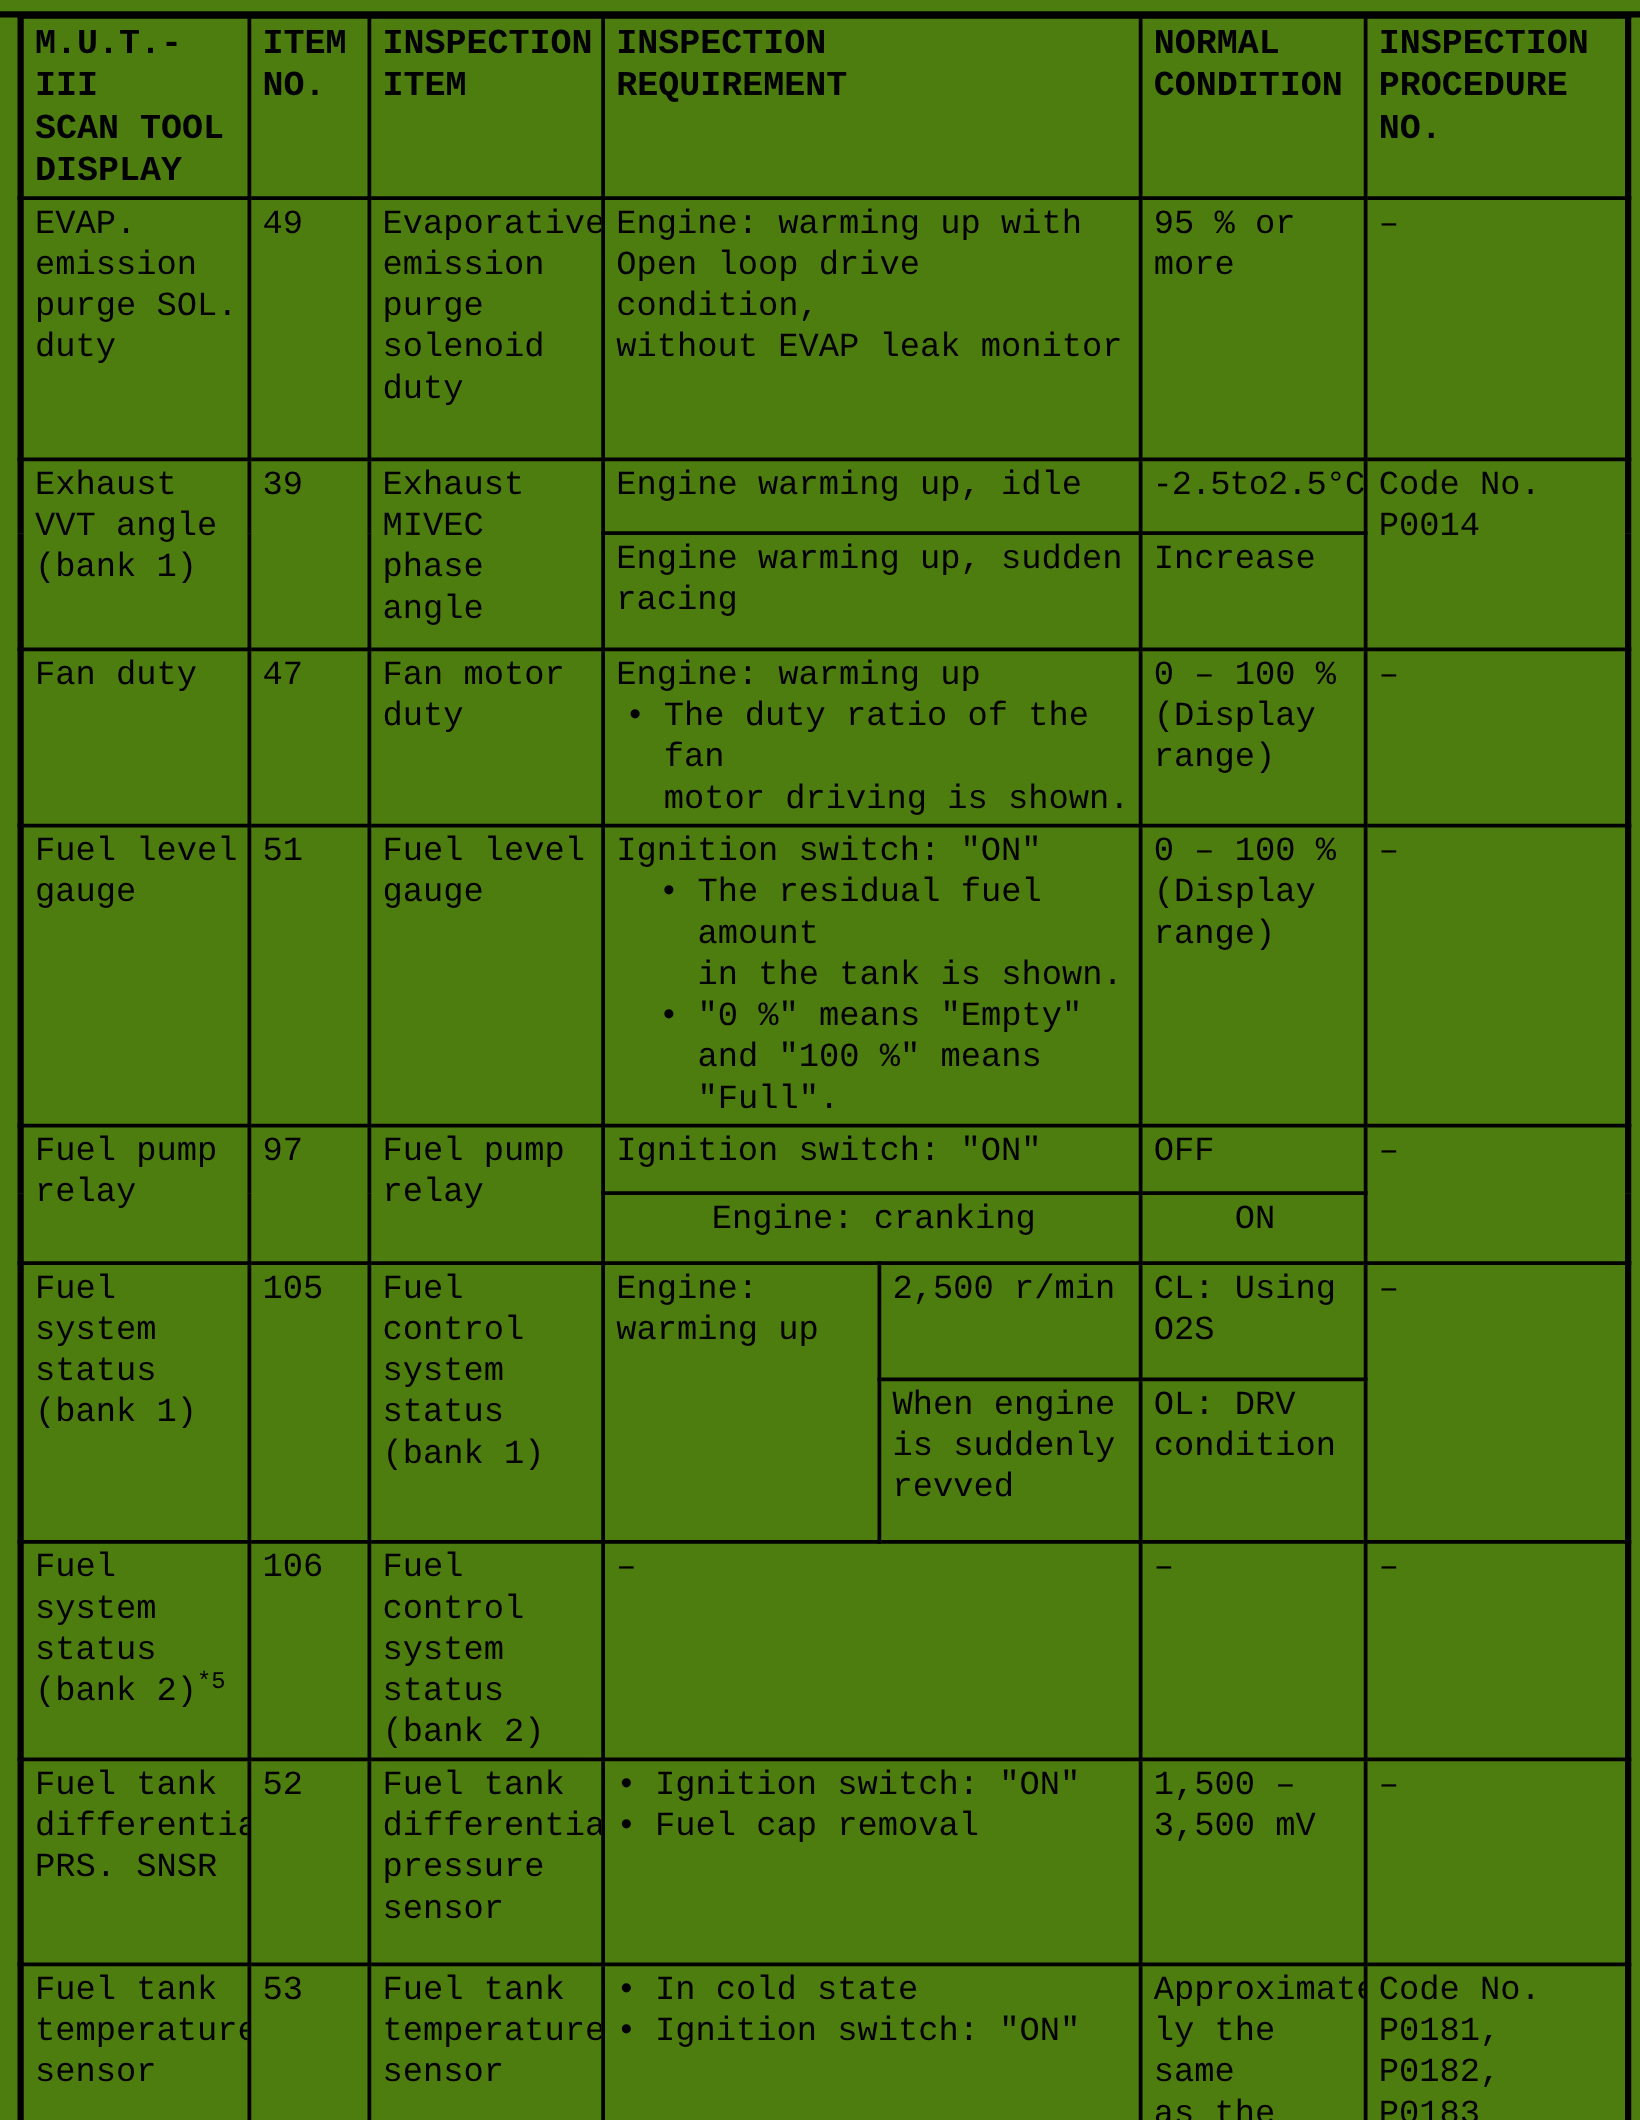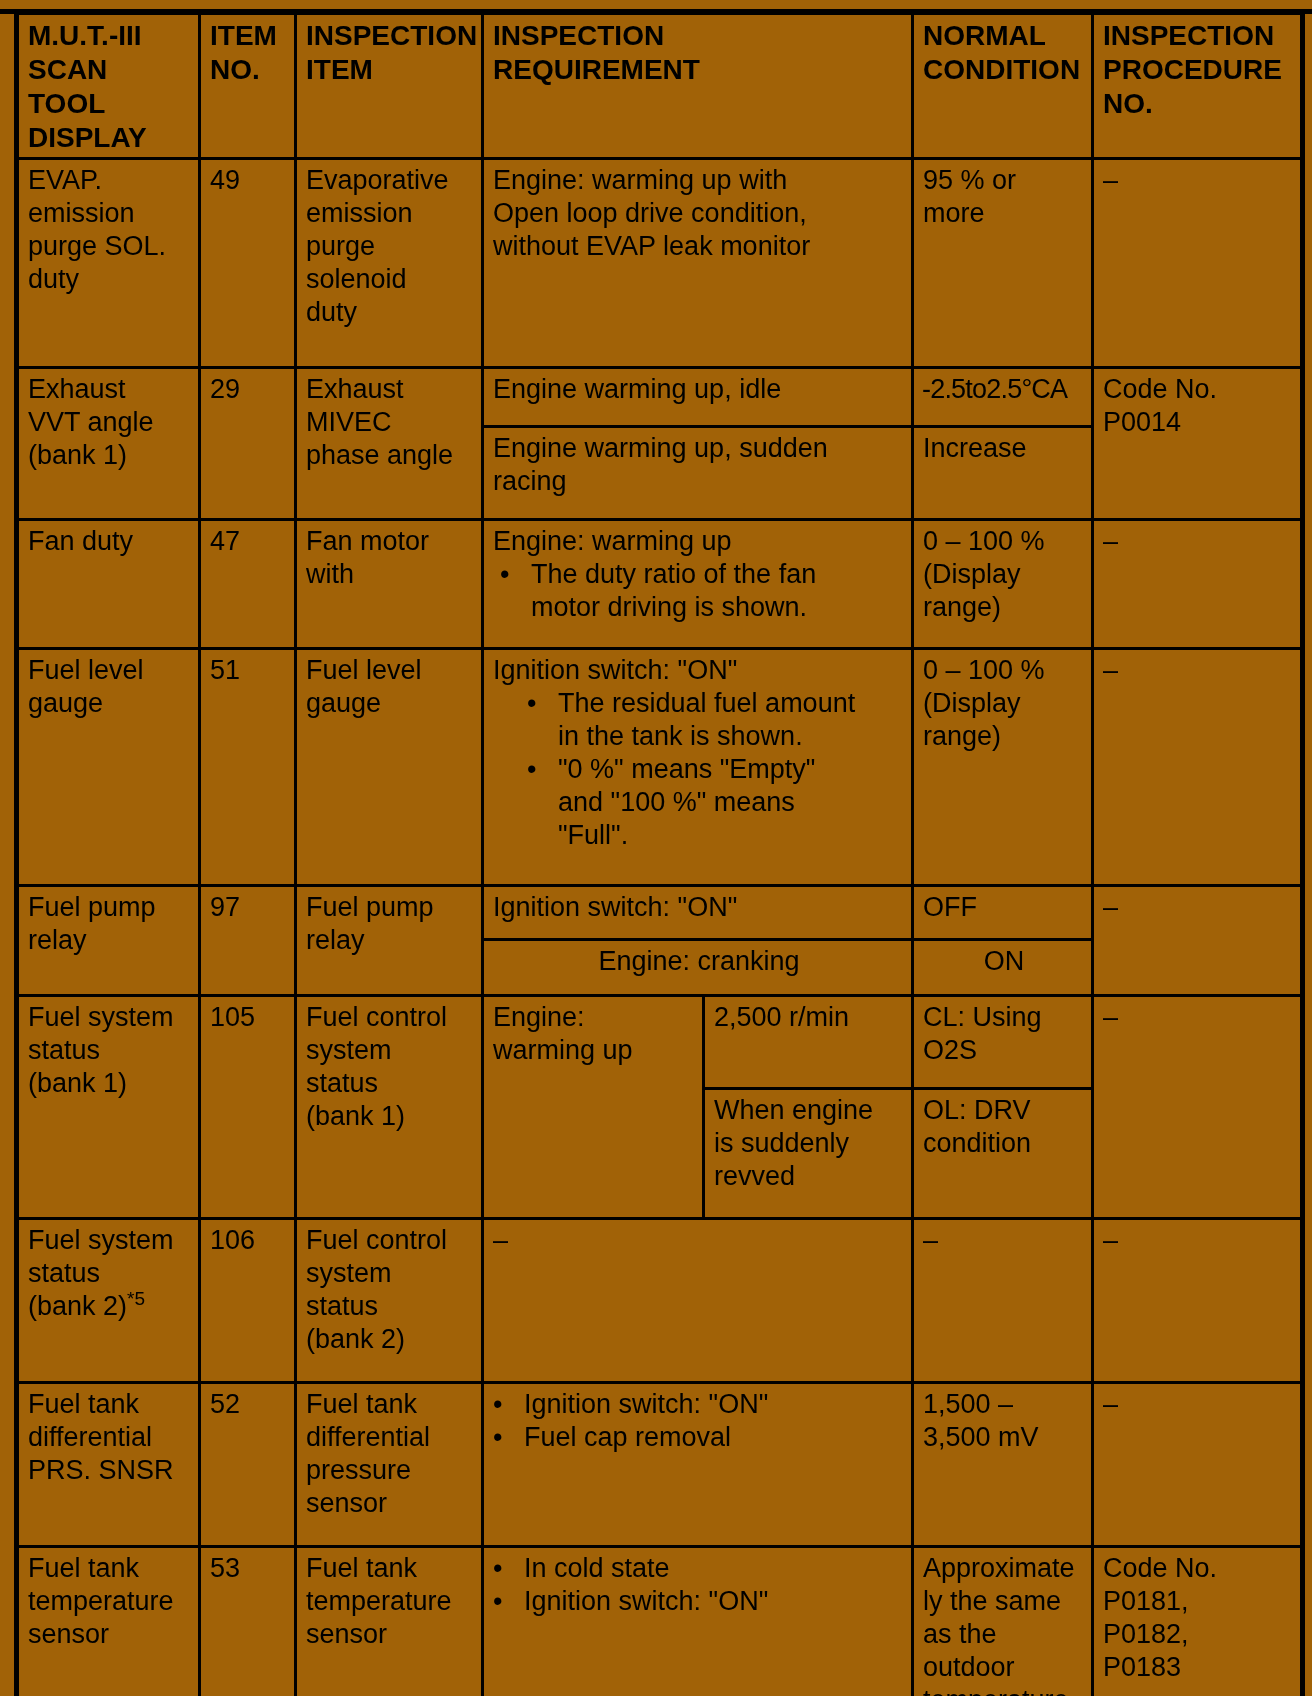--- a/index.html
+++ b/index.html
@@ -1,17 +1,17 @@
 <!DOCTYPE html>
 <html><head>
 <meta charset="utf-8">
 <style>
   html,body{margin:0;padding:0;background:#ffffff;}
-  .page{position:relative;width:1312px;height:1696px;background:#a16207;
-        font-family:Liberation Sans, sans-serif;color:#000;}
+  .page{position:relative;width:1312px;height:1696px;background:#4d7c0f;
+        font-family:Liberation Mono, monospace;color:#000;}
   .top-rule{position:absolute;left:0;top:9px;width:1312px;height:5px;background:#000;}
   table.dl{position:absolute;left:14px;top:10px;width:1286px;
            border-collapse:collapse;table-layout:fixed;
            border:5px solid #000;}
   td,th{border:3px solid #000;vertical-align:top;text-align:left;
         padding:4px 6px 2px 9px;overflow:hidden;}
   th{font-size:28px;line-height:34px;font-weight:bold;}
   td{font-size:27px;line-height:33px;font-weight:normal;}
   .t{white-space:pre-line;}
   .tight{padding-left:4px;padding-right:1px;letter-spacing:-0.8px;white-space:pre;}
@@ -105,21 +105,21 @@
           </td>
     </tr>
 
     <tr class="r2a">
       <td rowspan="2">
             <div class="t">Exhaust
 VVT angle
 (bank 1)</div>
           </td>
       <td rowspan="2">
-            <div class="t">29</div>
+            <div class="t">39</div>
           </td>
       <td rowspan="2">
             <div class="t">Exhaust
 MIVEC
 phase angle</div>
           </td>
       <td colspan="2">
             <div class="t">Engine warming up, idle</div>
           </td>
       <td class="tight"><div class="t tight">-2.5to2.5°CA</div></td>
@@ -140,21 +140,21 @@
 
     <tr class="r3">
       <td>
             <div class="t">Fan duty</div>
           </td>
       <td>
             <div class="t">47</div>
           </td>
       <td>
             <div class="t">Fan motor
-with</div>
+duty</div>
           </td>
       <td colspan="2">
         <div class="t">Engine: warming up</div>
         <div class="bl sm">
               <span class="dot">•</span>
               <span class="t bt">The duty ratio of the fan
 motor driving is shown.</span>
             </div>
       </td>
       <td>

